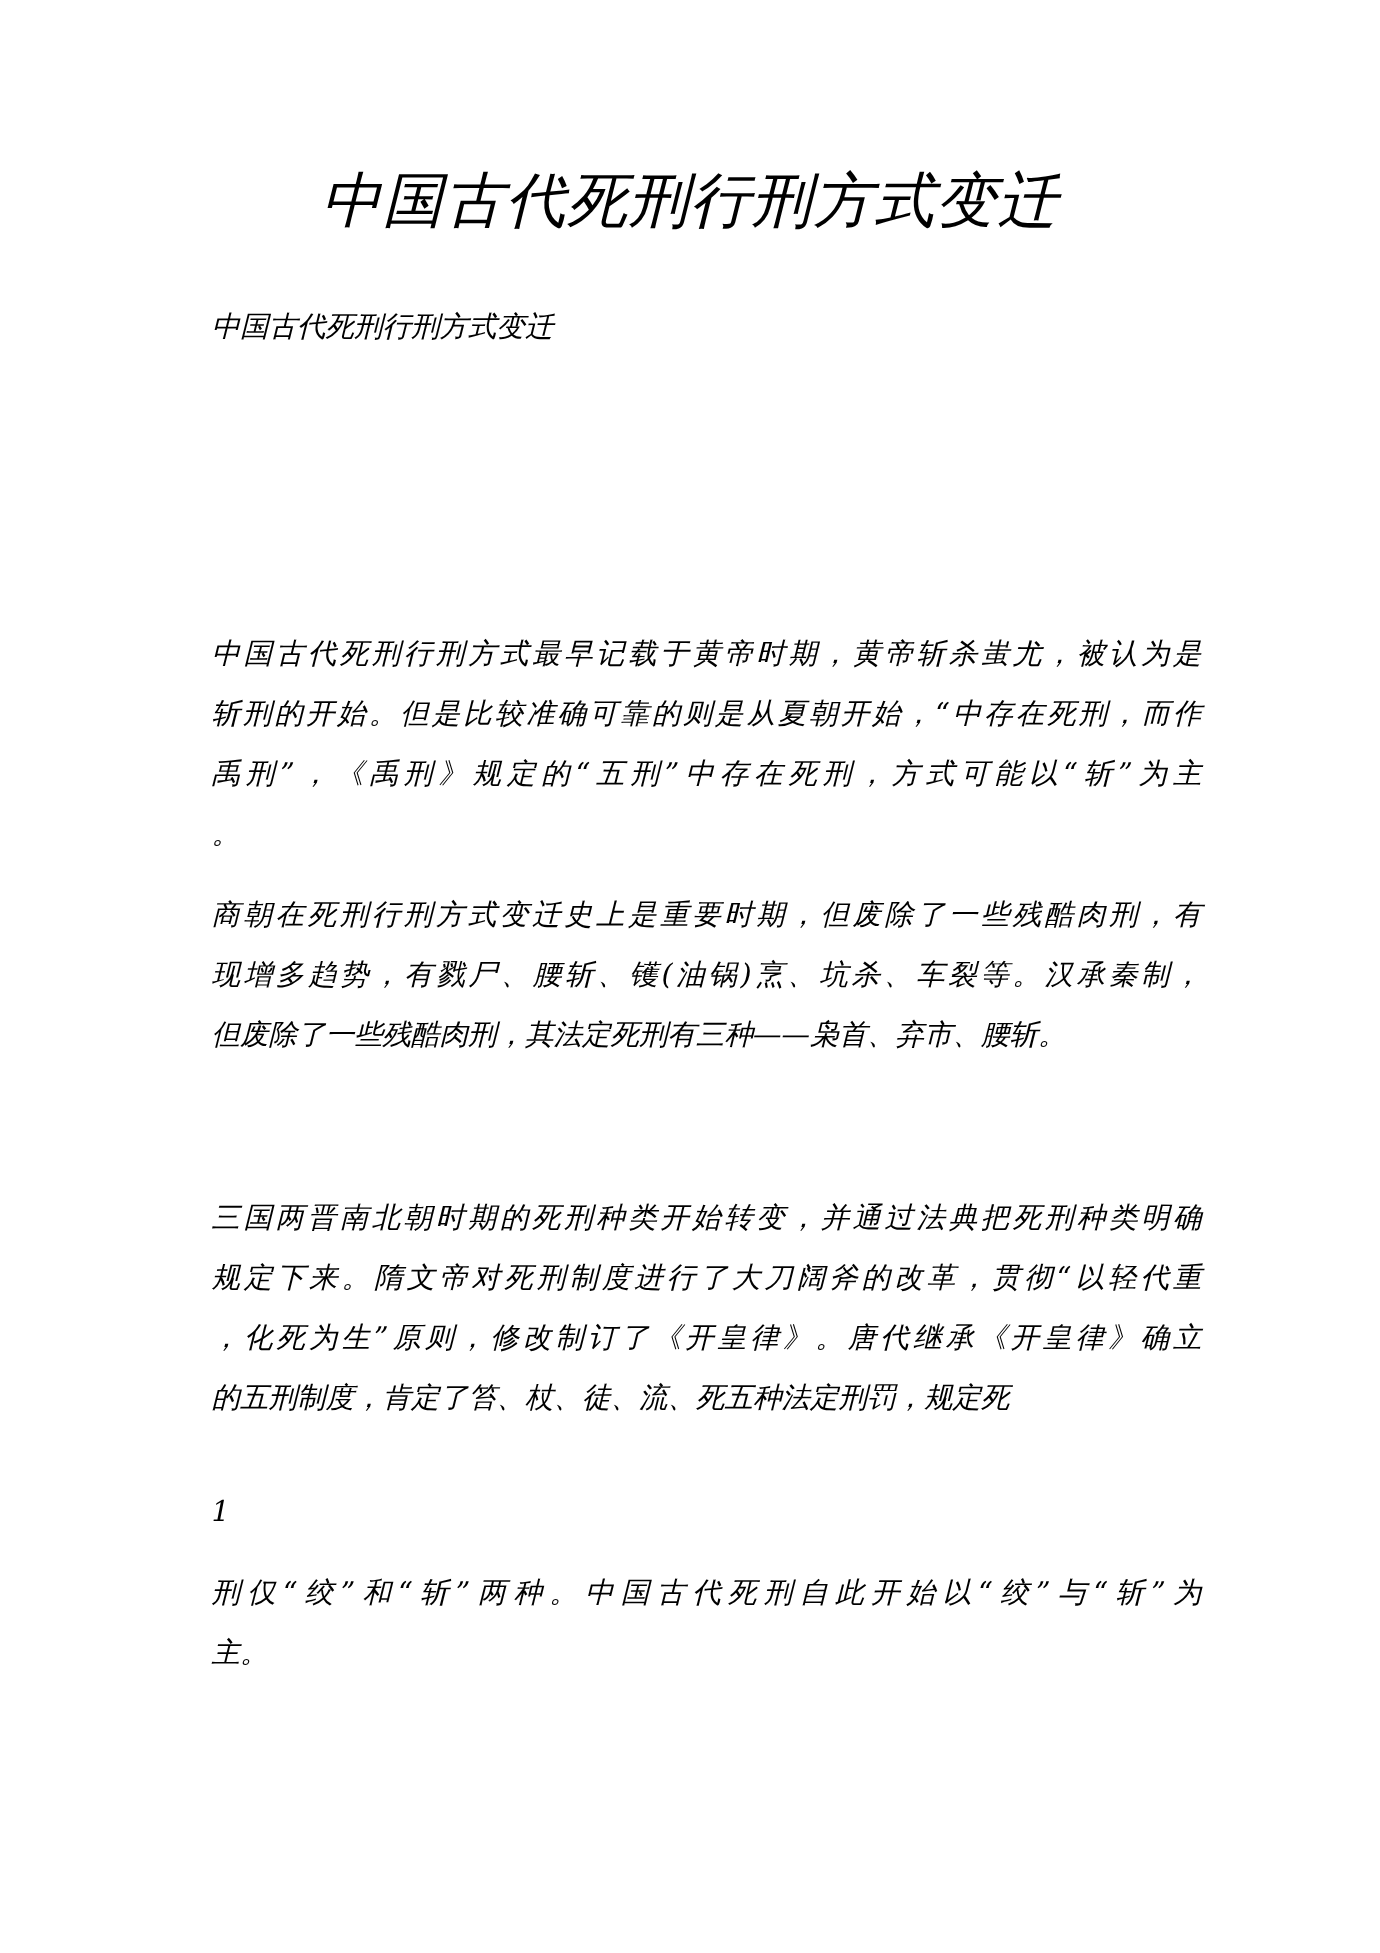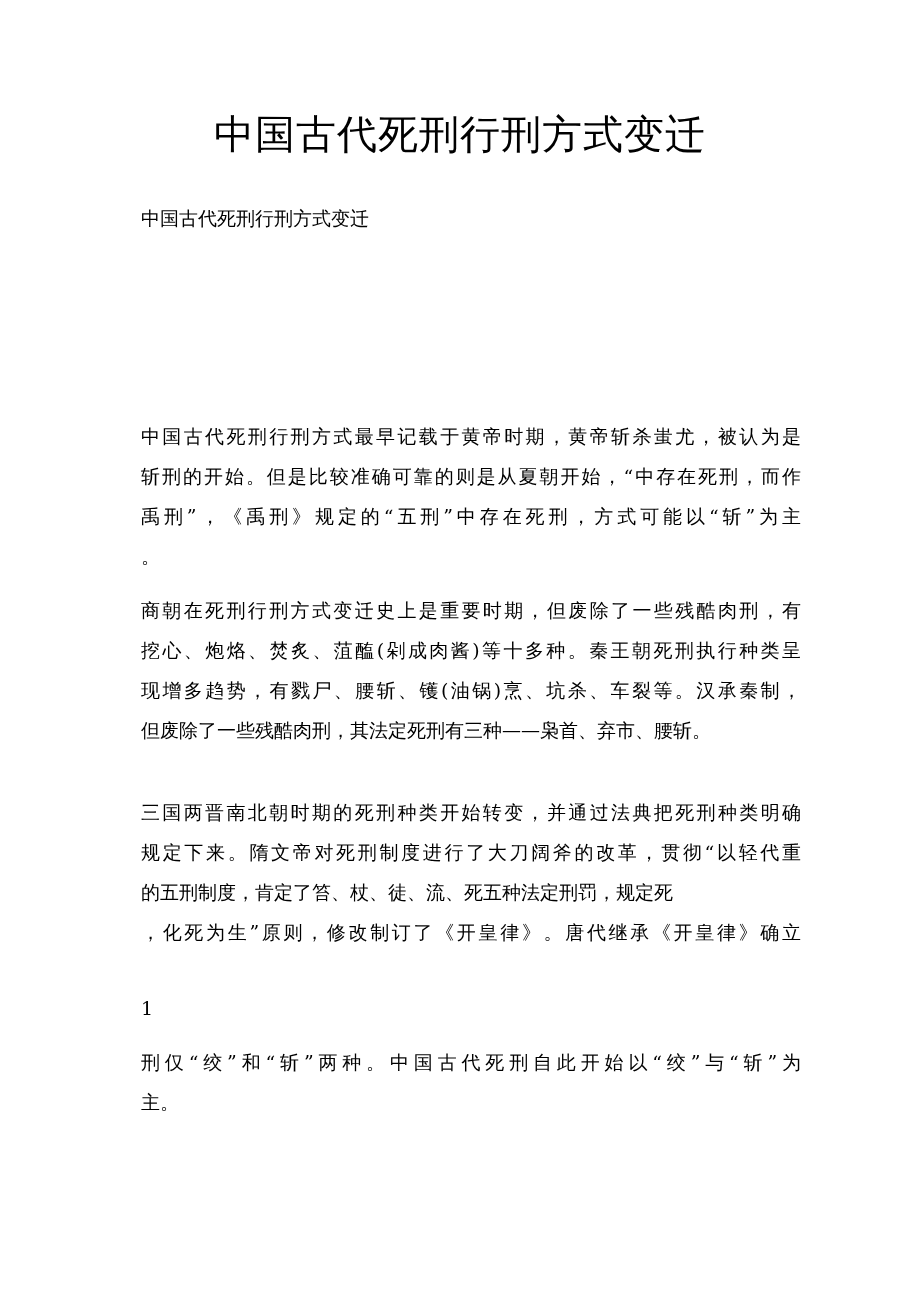--- a/index.html
+++ b/index.html
@@ -1,18 +1,18 @@
 <!DOCTYPE html>
 <html><head>
 <meta charset="utf-8">
 <style>
   html, body { margin: 0; padding: 0; background: #ffffff; }
   body { width: 920px; height: 1302px; position: relative; overflow: hidden;
          font-family: "DejaVu Serif", "Liberation Serif", serif; color: #000; }
-  .page { position: absolute; left: 0; top: 0; width: 920px; height: 1302px; }
+  .page { position: absolute; left: 0; top: 0; width: 920px; height: 1302px; font-style: italic; }
   .title { position: absolute; left: 0; top: 106px; width: 920px; text-align: center;
            font-size: 40px; line-height: 56px; font-family: "DejaVu Sans", "Liberation Sans", sans-serif; font-weight: normal; letter-spacing: 1px; }
   .para { position: absolute; left: 141px; width: 660px; font-size: 19px; line-height: 40px; }
   .line { display: block; white-space: nowrap; height: 40px; text-align: justify; text-align-last: justify; }
   .line.last { text-align-last: left; }
 </style>
 </head>
 <body>
 
 <div class="page">
@@ -25,31 +25,30 @@
 
   <div class="para" style="top:416px">
     <span class="line">中国古代死刑行刑方式最早记载于黄帝时期，黄帝斩杀蚩尤，被认为是</span>
     <span class="line">斩刑的开始。但是比较准确可靠的则是从夏朝开始，“中存在死刑，而作</span>
     <span class="line">禹刑”，《禹刑》规定的“五刑”中存在死刑，方式可能以“斩”为主</span>
     <span class="line last">。</span>
   </div>
 
   <div class="para" style="top:590px">
     <span class="line">商朝在死刑行刑方式变迁史上是重要时期，但废除了一些残酷肉刑，有</span>
-    <span class="line">挖心、炮烙、焚炙、菹醢(剁成肉酱)等十多种。秦王朝死刑执行种类呈</span>
     <span class="line">现增多趋势，有戮尸、腰斩、镬(油锅)烹、坑杀、车裂等。汉承秦制，</span>
     <span class="line last">但废除了一些残酷肉刑，其法定死刑有三种——枭首、弃市、腰斩。</span>
   </div>
 
 
   <div class="para" style="top:792px">
     <span class="line">三国两晋南北朝时期的死刑种类开始转变，并通过法典把死刑种类明确</span>
     <span class="line">规定下来。隋文帝对死刑制度进行了大刀阔斧的改革，贯彻“以轻代重</span>
+    <span class="line">，化死为生”原则，修改制订了《开皇律》。唐代继承《开皇律》确立</span>
     <span class="line last">的五刑制度，肯定了笞、杖、徒、流、死五种法定刑罚，规定死</span>
-    <span class="line">，化死为生”原则，修改制订了《开皇律》。唐代继承《开皇律》确立</span>
   </div>
 
   <div class="para" style="top:988px">
     <span class="line last">1</span>
   </div>
 
   <div class="para" style="top:1042px">
     <span class="line">刑仅“绞”和“斩”两种。中国古代死刑自此开始以“绞”与“斩”为</span>
     <span class="line last">主。</span>
   </div>

